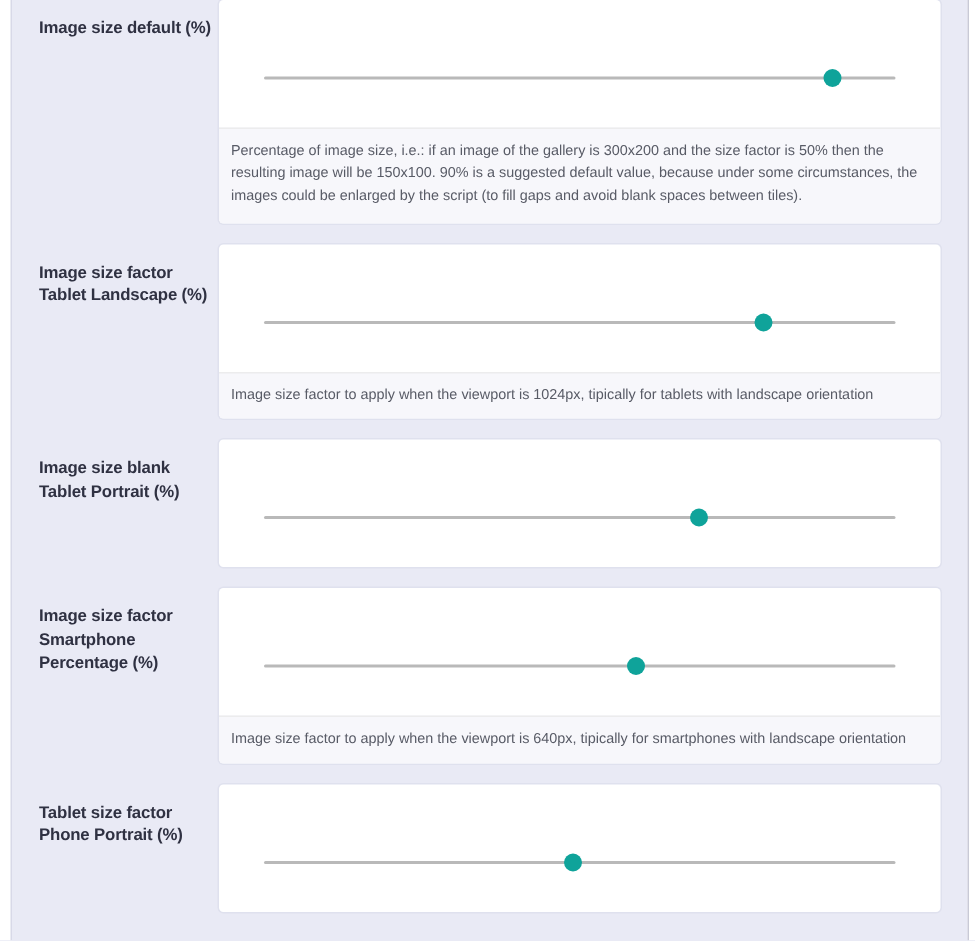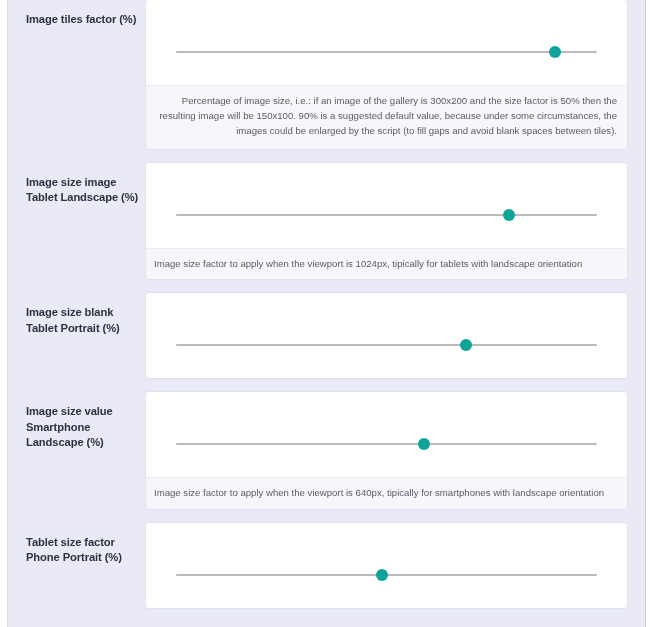--- a/index.html
+++ b/index.html
@@ -118,44 +118,44 @@
     background: #f7f7fb;
     border-top: 1px solid #ececed;
     color: #585b66;
     font-size: 9.6px;
     line-height: 1.55;
     padding: 8px 10px 8px 8px;
     box-sizing: border-box;
   }
 
   .row-1 .slider-wrap { height: 85px; }
-  .row-1 .field-help  { padding-bottom: 10px; text-align: right; }
+  .row-1 .field-help  { padding-bottom: 10px; }
 </style>
 </head>
 <body>
 
 <div id="page">
 
   <div class="left-gutter"></div>
 
   <div class="rows" id="rows">
       <div class="field-row row-1">
-        <div class="field-label">Image tiles factor (%)</div>
+        <div class="field-label">Image size default (%)</div>
         <div class="field-control">
           <div class="slider-wrap">
             <div class="slider">
               <div class="slider-track"></div>
               <div class="slider-handle" style="left: 90%;"></div>
             </div>
           </div>
           <div class="field-help">Percentage of image size, i.e.: if an image of the gallery is 300x200 and the size factor is 50% then the resulting image will be 150x100. 90% is a suggested default value, because under some circumstances, the images could be enlarged by the script (to fill gaps and avoid blank spaces between tiles).</div>
         </div>
       </div>
       <div class="field-row">
-        <div class="field-label">Image size image Tablet Landscape (%)</div>
+        <div class="field-label">Image size factor Tablet Landscape (%)</div>
         <div class="field-control">
           <div class="slider-wrap">
             <div class="slider">
               <div class="slider-track"></div>
               <div class="slider-handle" style="left: 79%;"></div>
             </div>
           </div>
           <div class="field-help">Image size factor to apply when the viewport is 1024px, tipically for tablets with landscape orientation</div>
         </div>
       </div>
@@ -164,21 +164,21 @@
         <div class="field-control">
           <div class="slider-wrap">
             <div class="slider">
               <div class="slider-track"></div>
               <div class="slider-handle" style="left: 69%;"></div>
             </div>
           </div>
         </div>
       </div>
       <div class="field-row">
-        <div class="field-label">Image size value Smartphone Landscape (%)</div>
+        <div class="field-label">Image size factor Smartphone Percentage (%)</div>
         <div class="field-control">
           <div class="slider-wrap">
             <div class="slider">
               <div class="slider-track"></div>
               <div class="slider-handle" style="left: 59%;"></div>
             </div>
           </div>
           <div class="field-help">Image size factor to apply when the viewport is 640px, tipically for smartphones with landscape orientation</div>
         </div>
       </div>

